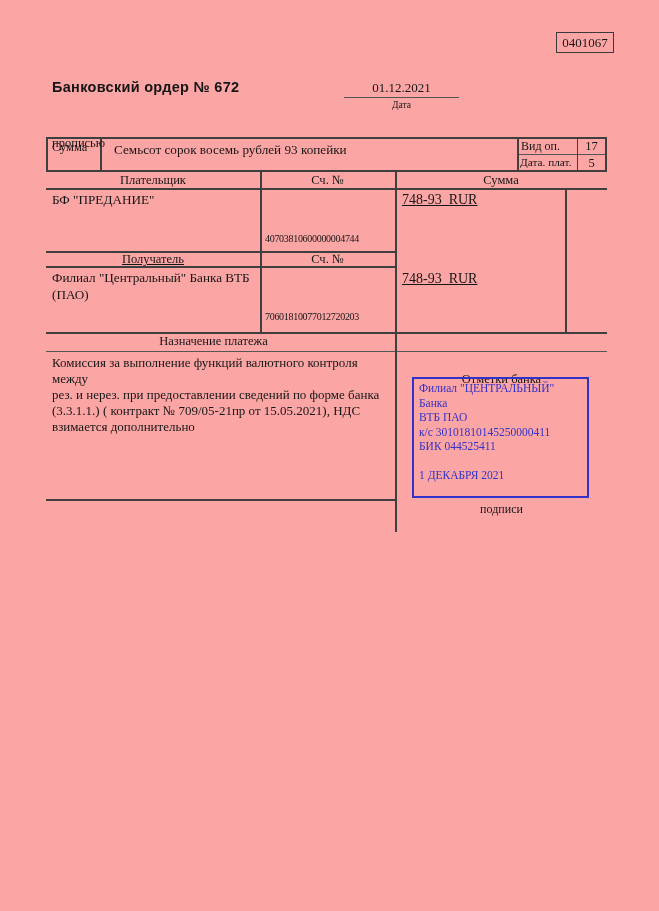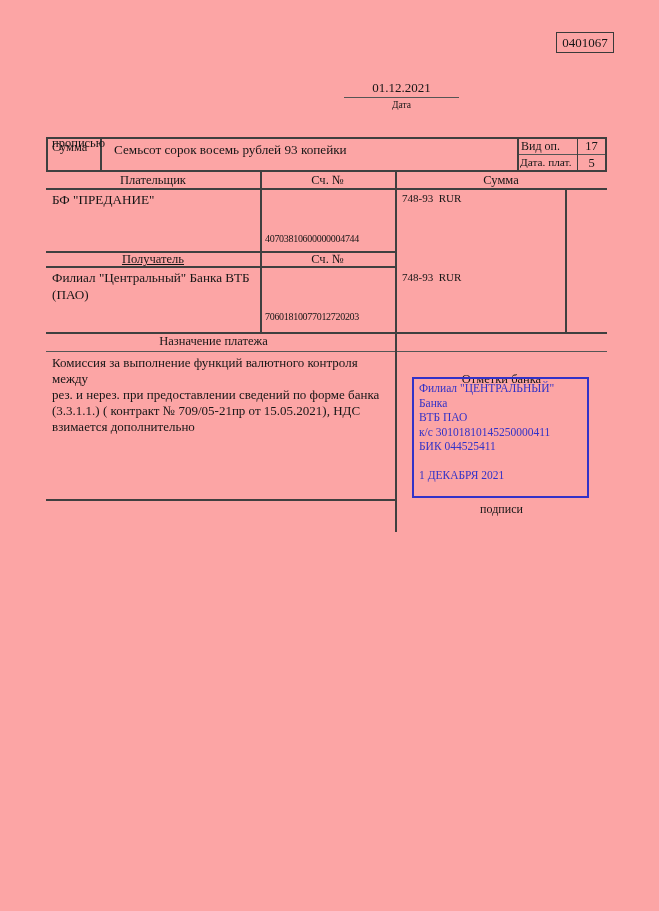--- a/index.html
+++ b/index.html
@@ -9,21 +9,21 @@
     margin:0 auto;
   }
   .hl{position:absolute; height:2px; background:#3f3f3f;}
   .hl.thin{height:1px; background:#555;}
   .vl{position:absolute; width:2px; background:#3f3f3f;}
   .vl.thin{width:1px;}
   .t{position:absolute; font-size:13px; white-space:pre-line;}
   .center{text-align:center;}
   .hdr{font-size:12.5px;}
   .acct{font-size:10px; letter-spacing:-0.3px; white-space:nowrap;margin-top:40px;}
-  .amount{font-size:11px; white-space:pre;}
+  .amount{font-size:14px; white-space:pre;text-decoration:underline;}
   .code-box{
     position:absolute; left:556px; top:32px; width:56px; height:19px;
     border:1px solid #3a3a3a; font-size:13px; text-align:center; line-height:19px;
   }
   .title{
     position:absolute; left:52px; top:79px;
     font-family:"Liberation Sans", sans-serif; font-weight:bold;
     font-size:14.5px; letter-spacing:0.3px;
   }
   .stamp{
@@ -33,20 +33,21 @@
     white-space:pre-line; overflow:hidden;
   }
 </style>
 </head>
 <body>
 
 <div class="page">
 
   <div class="code-box">0401067</div>
 
+  <div class="title">Банковский ордер № 672</div>
 
   <div class="t center" style="left:344px; top:80px; width:115px; font-size:13px;">01.12.2021</div>
   <div class="hl thin" style="left:344px; top:97px; width:115px;"></div>
   <div class="t center" style="left:344px; top:100px; width:115px; font-size:9.5px;">Дата</div>
 
   <div class="hl" style="left:46px; top:137px; width:561px;"></div>
   <div class="hl" style="left:46px; top:170px; width:561px;"></div>
   <div class="hl" style="left:46px; top:188px; width:561px;"></div>
   <div class="hl" style="left:46px; top:251px; width:350px;"></div>
   <div class="hl" style="left:46px; top:266px; width:350px;"></div>

